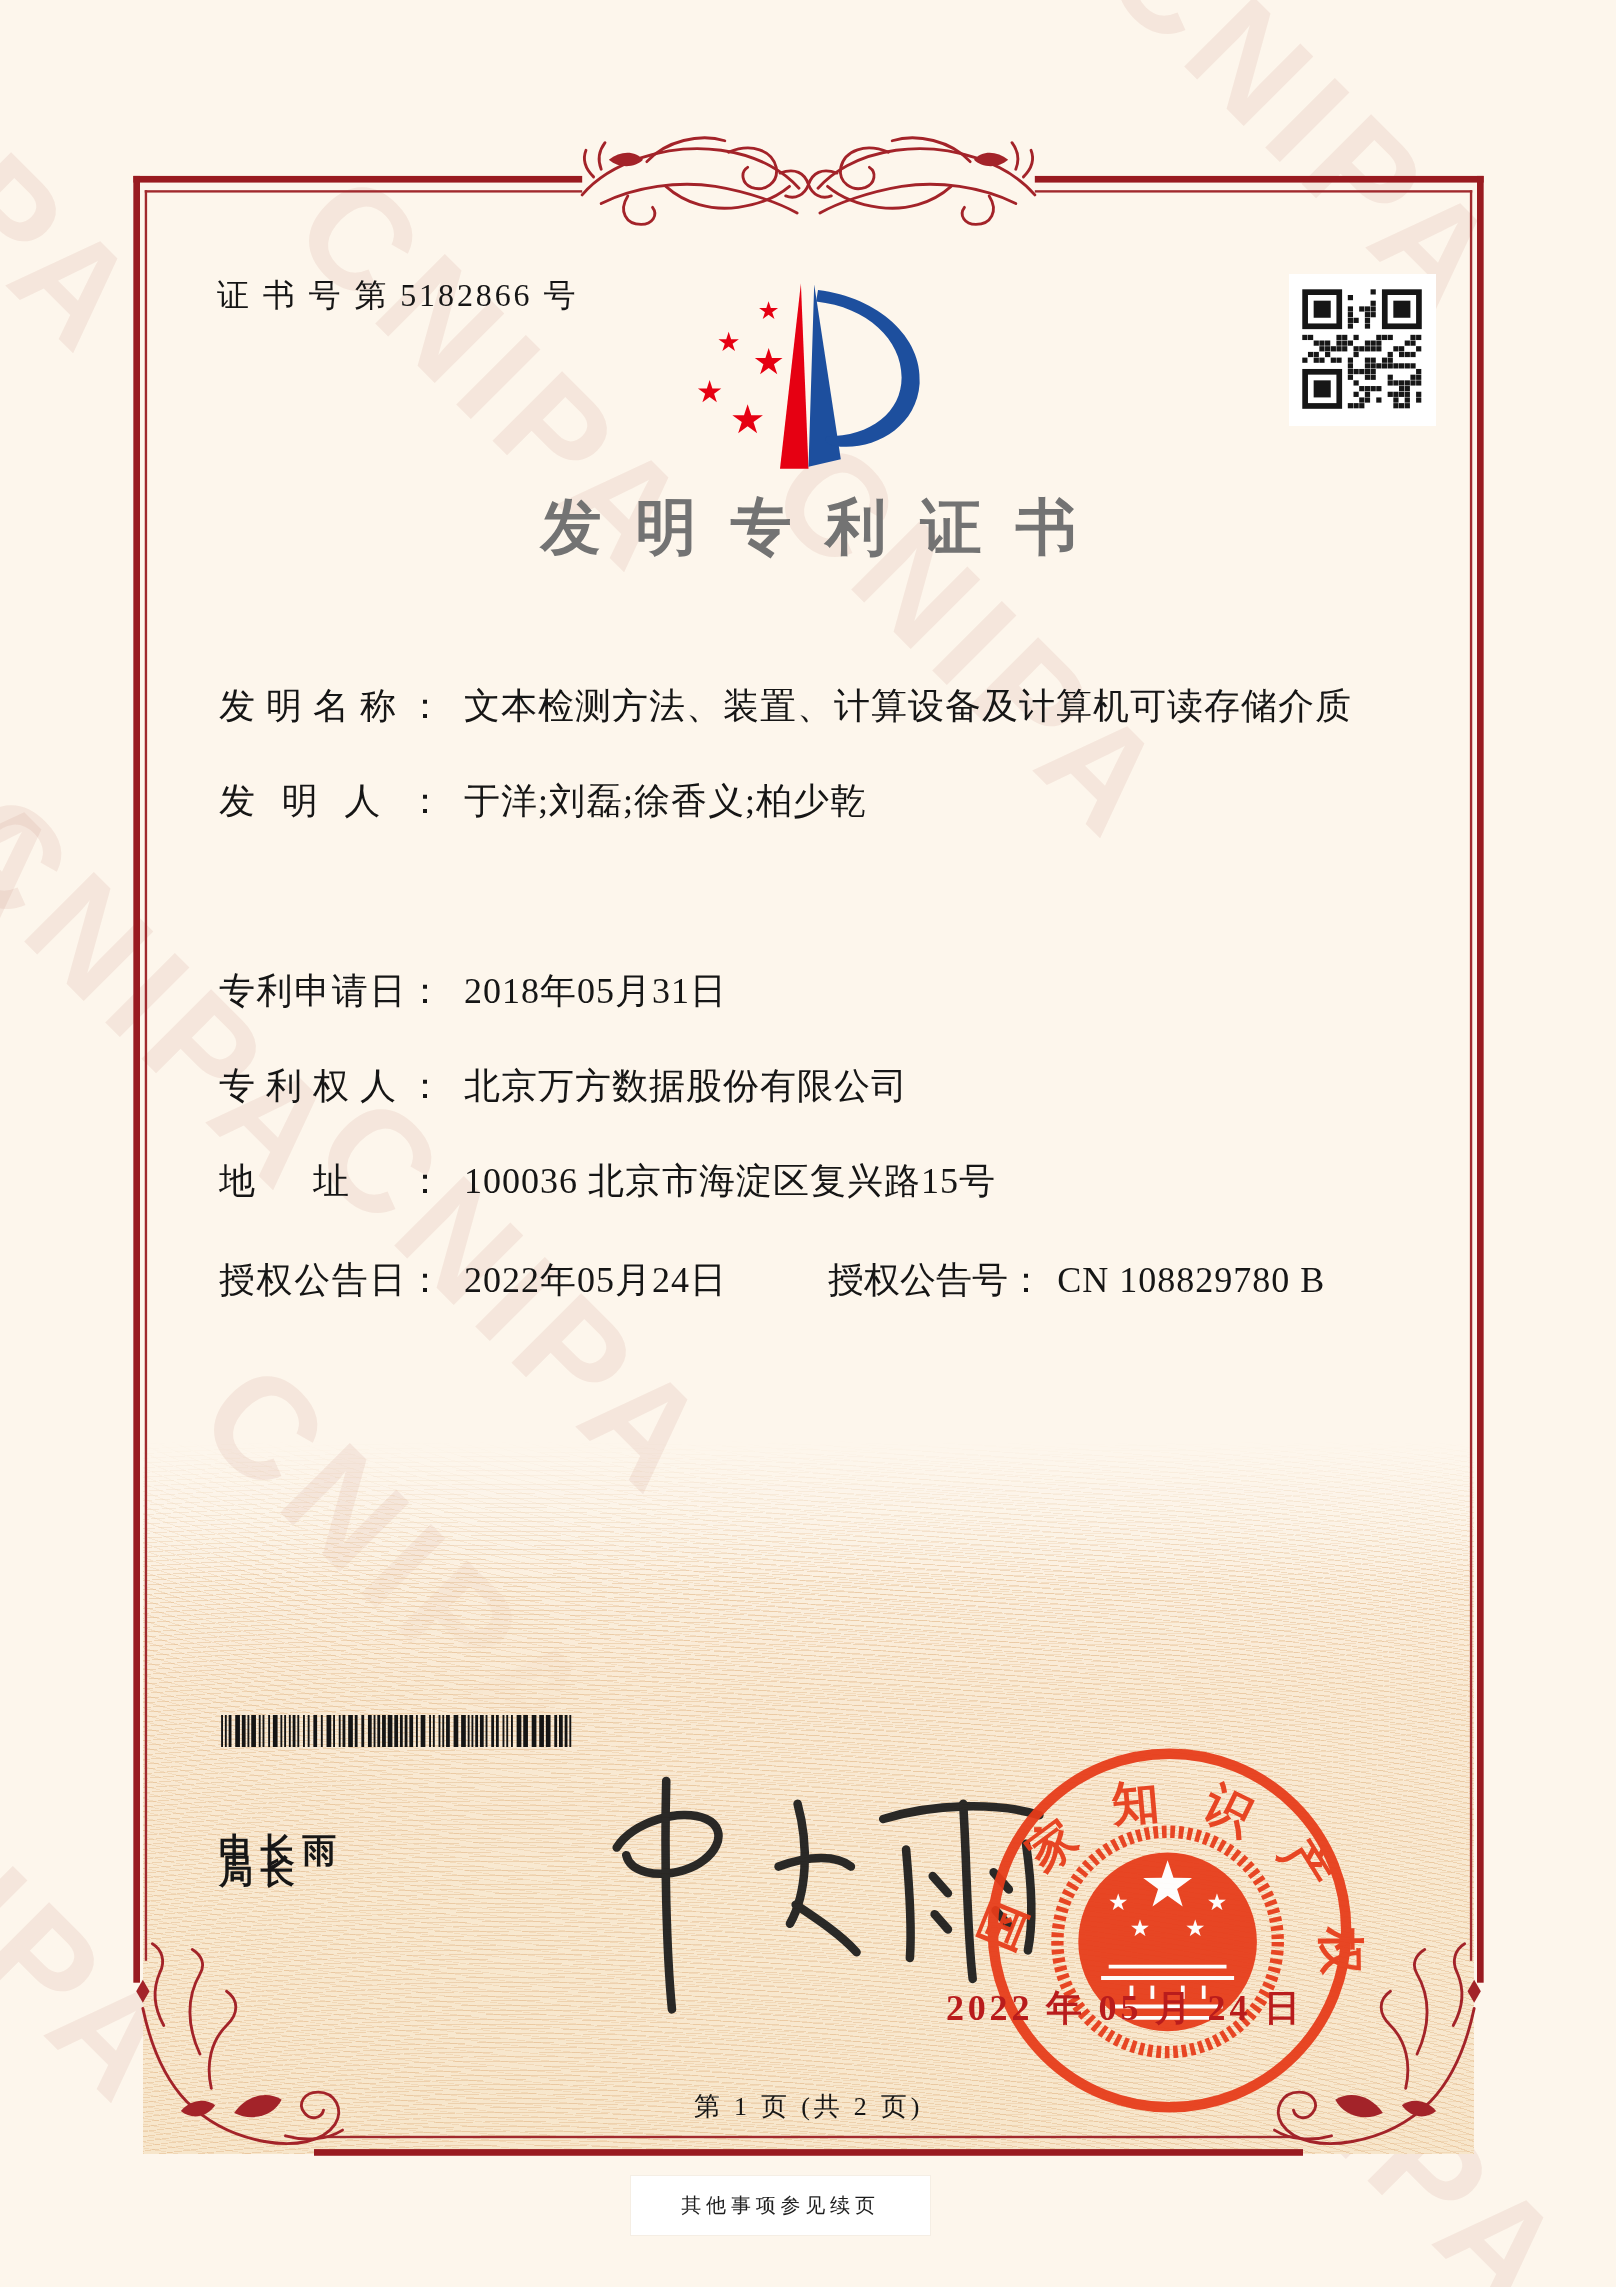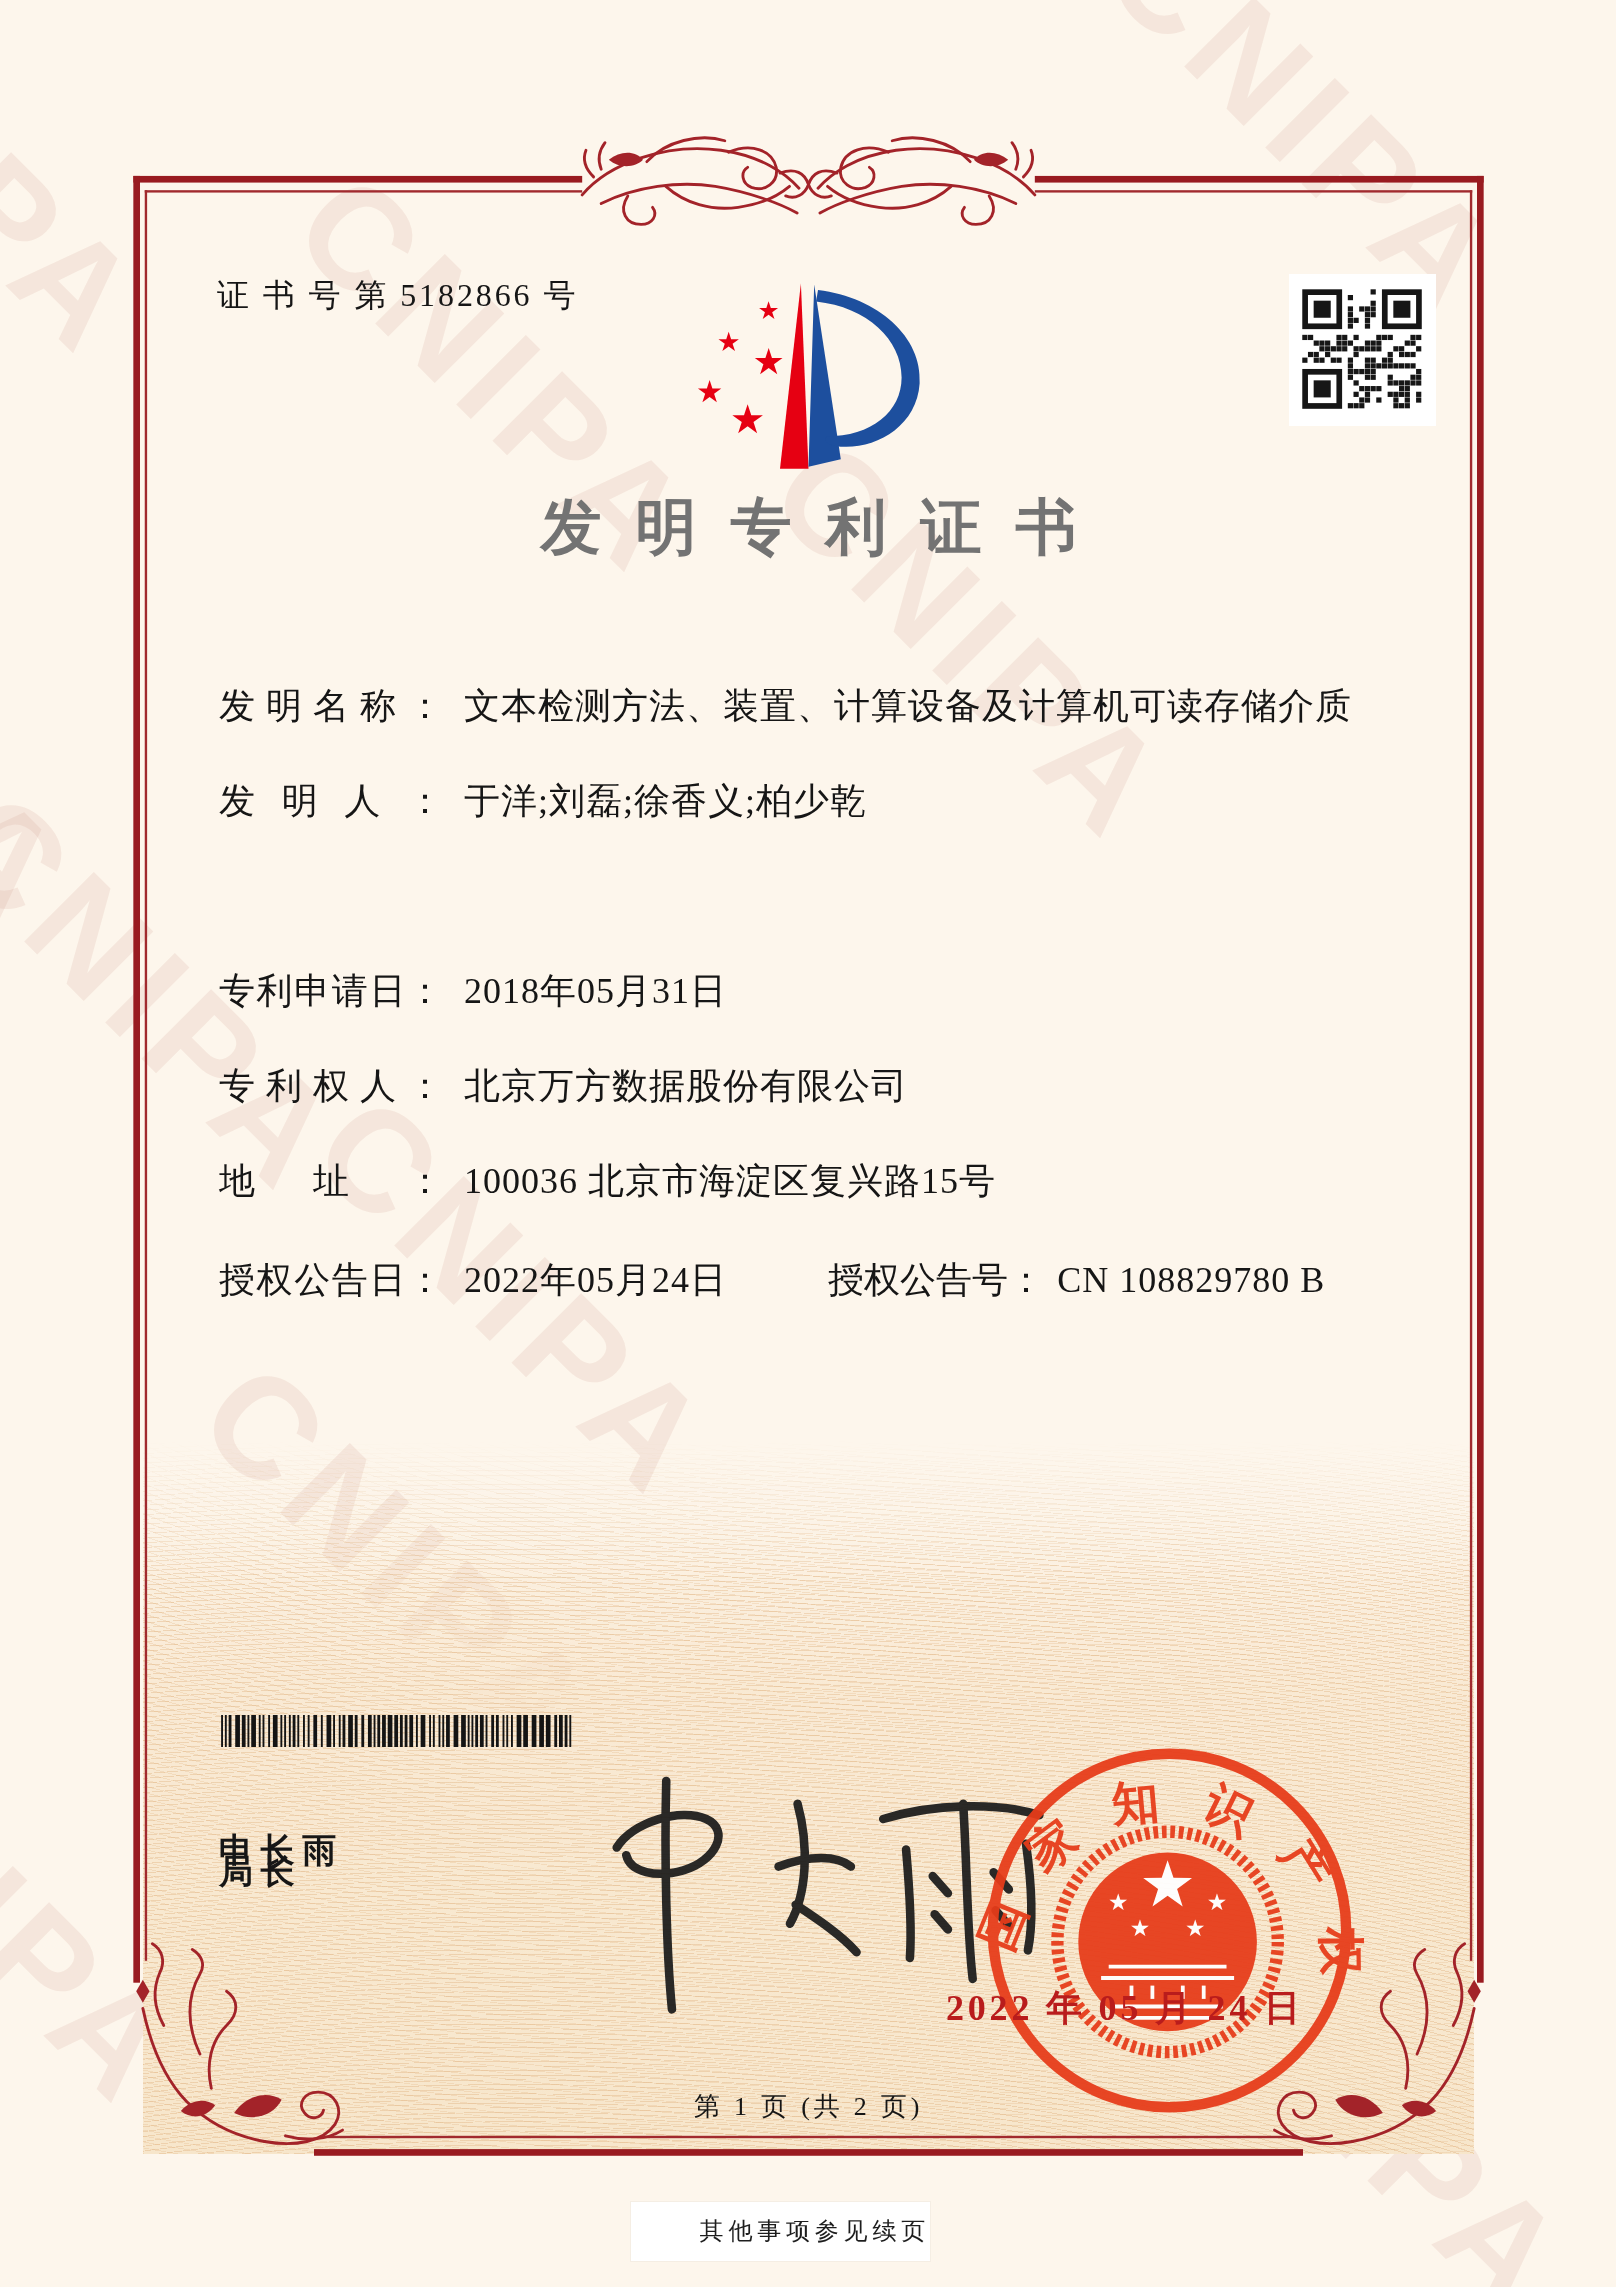--- a/index.html
+++ b/index.html
@@ -62,24 +62,23 @@
     font-family:"Liberation Sans","DejaVu Sans",sans-serif;z-index:4;}
   .director-name{left:219px;top:1828px;font-size:34px;font-weight:700;letter-spacing:7.6px;
     font-family:"Liberation Sans","DejaVu Sans",sans-serif;z-index:4;}
   .seal-date{
     left:946px;top:1984px;z-index:6;
     font-size:36px;font-weight:600;letter-spacing:3.8px;color:#b91c1c;
   }
   .page-info{left:0;right:0;top:2089px;text-align:center;font-size:26px;letter-spacing:3.8px;z-index:4;}
   .note-box{
     left:631px;top:2176px;width:299px;height:59px;z-index:4;
-    background:#ffffff;text-align:right;line-height:59px;
-    font-size:24px;letter-spacing:4.8px;color:#1d1d1d;
+    background:#ffffff;text-align:center;line-height:59px;
+    font-size:20px;letter-spacing:4.8px;color:#1d1d1d;
     box-shadow:0 0 0 1px rgba(0,0,0,0.03);
-    margin-top:26px;
   }
   .qr-wrap{left:1289px;top:274px;width:147px;height:152px;background:#ffffff;z-index:4;}
   .logo-wrap{left:685px;top:269px;width:247px;height:217px;z-index:4;}
   .sig-wrap{left:533px;top:1760px;width:552px;height:276px;z-index:5;}
   .seal-wrap{left:970px;top:1731px;width:399px;height:399px;z-index:5;opacity:0.94;}
   .barcode-wrap{left:219px;top:1715px;width:360px;height:32px;z-index:4;}
 </style>
 </head>
 <body>
 

